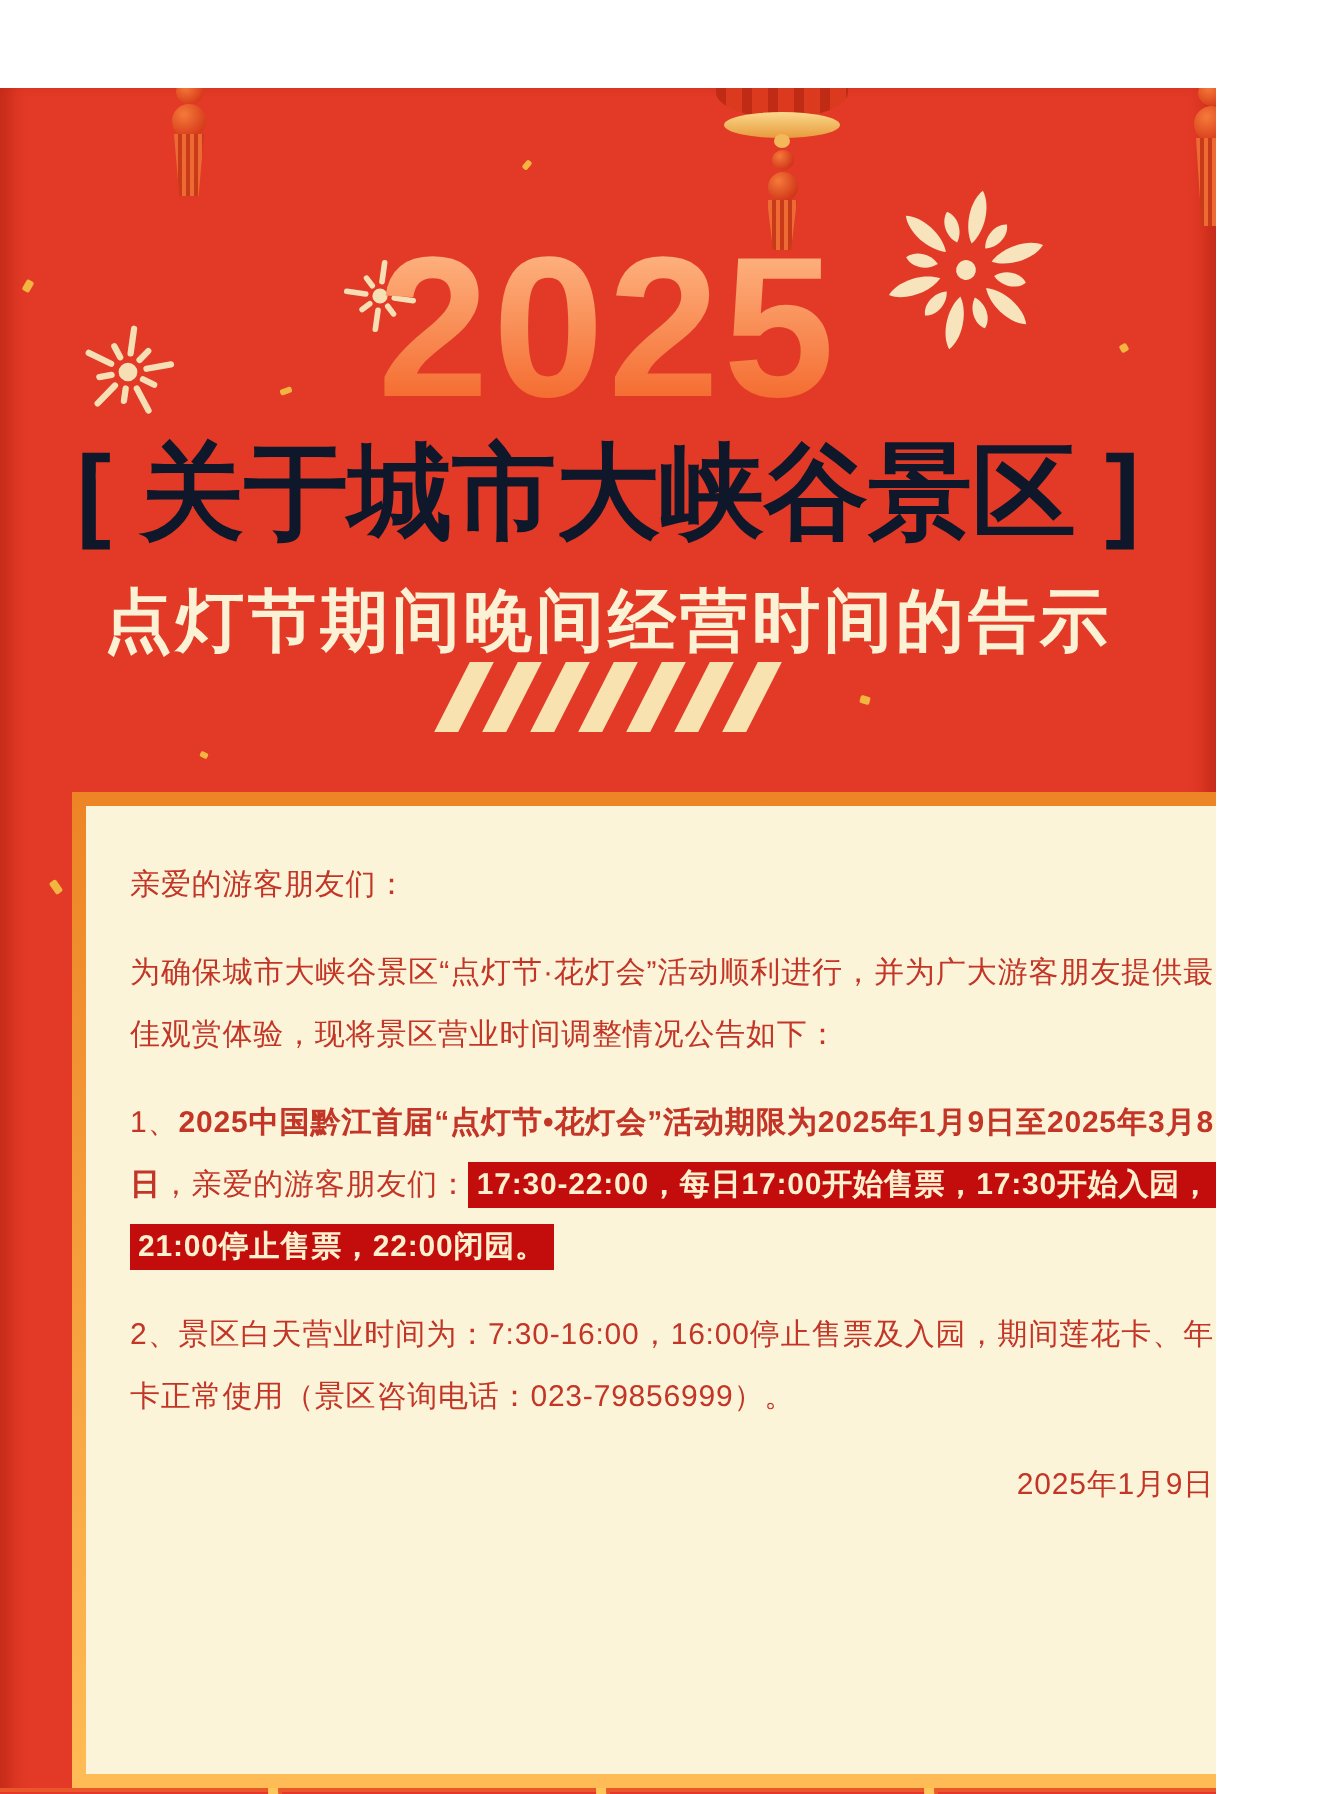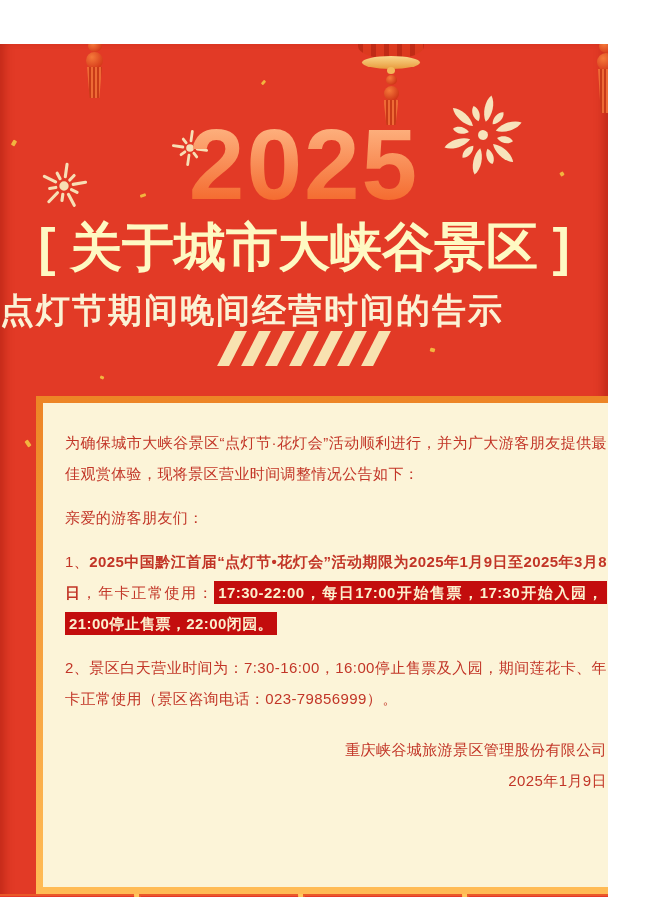--- a/index.html
+++ b/index.html
@@ -78,24 +78,25 @@
     text-align: center;
     font-size: 100px; font-weight: 800; line-height: 1; letter-spacing: 2px;
     background: linear-gradient(180deg, #FFBD8C 0%, #F4682C 90%);
     -webkit-background-clip: text; background-clip: text;
     color: transparent;
   }
   .title {
     position: absolute; left: 0; top: 174px; width: 100%;
     text-align: center; white-space: nowrap;
     font-size: 52px; font-weight: 900; line-height: 1.15;
-    color: #fef9c3;
+    color: #0f172a;
   }
   .subtitle {
     position: absolute; left: 0; top: 244px; width: 100%;
+    text-align: center;
     font-size: 34px; font-weight: 900; letter-spacing: 2px;
     color: #FBF2D5;
   }
   .slashes {
     position: absolute; left: 0; top: 287px; width: 100%;
     display: flex; justify-content: center; gap: 12px;
   }
   .slash {
     display: block; width: 12px; height: 35px;
     background: #F8E2B0; transform: skewX(-27deg);
@@ -246,25 +247,24 @@
       <span class="slash"></span>
       <span class="slash"></span>
       <span class="slash"></span>
       <span class="slash"></span>
       <span class="slash"></span>
       <span class="slash"></span>
       <span class="slash"></span>
     </div>
 
   <div class="notice">
+    <p>亲爱的游客朋友们：</p>
     <p>为确保城市大峡谷景区“点灯节·花灯会”活动顺利进行，并为广大游客朋友提供最佳观赏体验，现将景区营业时间调整情况公告如下：</p>
-    <p>亲爱的游客朋友们：</p>
-    <p><span>1、</span><span class="bold">2025中国黔江首届“点灯节•花灯会”活动期限为2025年1月9日至2025年3月8日</span><span>，年卡正常使用：</span><mark class="hl">17:30-22:00，每日17:00开始售票，17:30开始入园，21:00停止售票，22:00闭园。</mark></p>
+    <p><span>1、</span><span class="bold">2025中国黔江首届“点灯节•花灯会”活动期限为2025年1月9日至2025年3月8日</span><span>，亲爱的游客朋友们：</span><mark class="hl">17:30-22:00，每日17:00开始售票，17:30开始入园，21:00停止售票，22:00闭园。</mark></p>
     <p>2、景区白天营业时间为：7:30-16:00，16:00停止售票及入园，期间莲花卡、年卡正常使用（景区咨询电话：023-79856999）。</p>
-    <p class="sig sig-company">重庆峡谷城旅游景区管理股份有限公司</p>
     <p class="sig">2025年1月9日</p>
   </div>
 
   <div class="bottom-strip"></div>
   <div class="scallops">
     <div class="scallop s1"></div>
     <div class="scallop s2"></div>
     <div class="scallop s3"></div>
     <div class="scallop s4"></div>
     <div class="scallop s5"></div>

